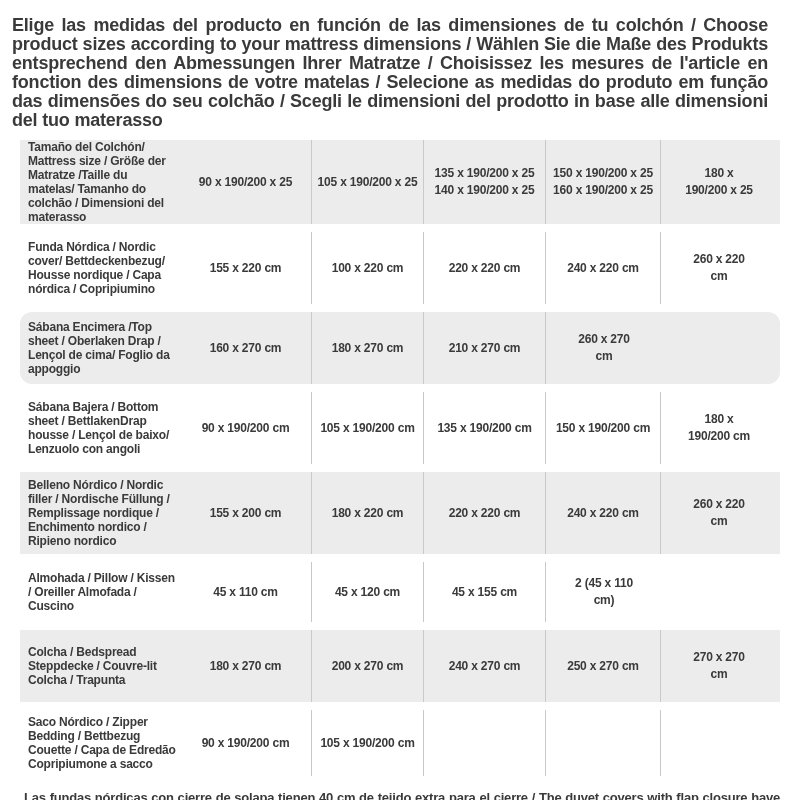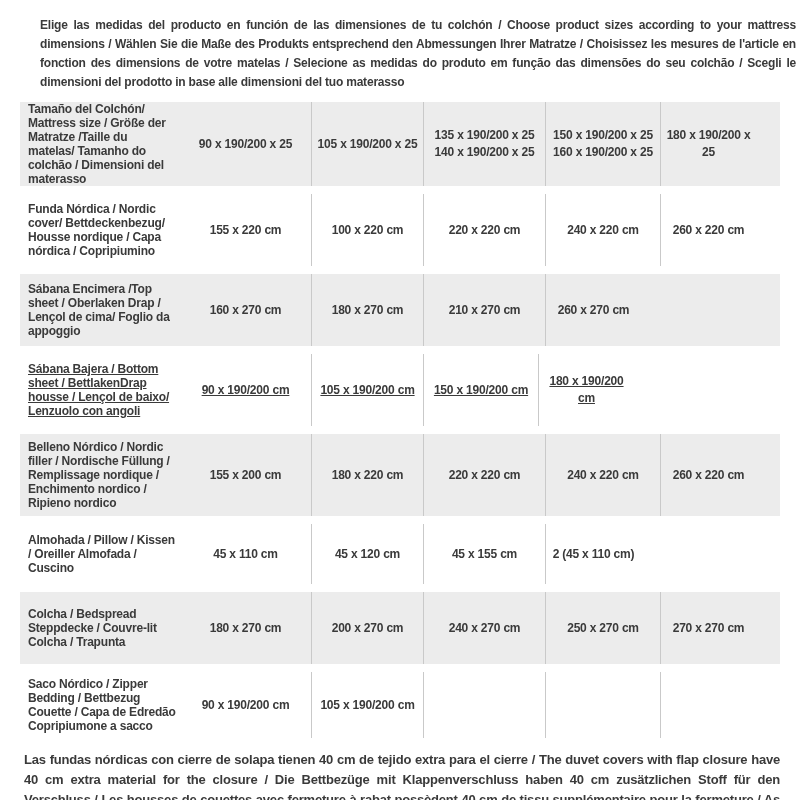--- a/index.html
+++ b/index.html
@@ -8,23 +8,23 @@
     background: #ffffff;
     width: 800px;
     height: 800px;
     font-family: "Liberation Sans", sans-serif;
     color: #3a3a3a;
     -webkit-font-smoothing: antialiased;
   }
   .page { width: 800px; height: 800px; overflow: hidden; }
 
   .intro {
-    margin: 16px 20px 0 40px;
+    margin: 16px 20px 0 12px;
     width: 756px;
-    font-size: 12px;
+    font-size: 18px;
     line-height: 19px;
     font-weight: bold;
     text-align: justify;
     letter-spacing: -0.2px;
   }
 
   .size-table {
     margin: 10px 0 0 20px;
     width: 760px;
     display: flex;
@@ -54,27 +54,27 @@
     line-height: 17px;
     font-weight: bold;
     white-space: pre-line;
     letter-spacing: -0.2px;
     padding: 0 2px;
   }
   .val.c1 { width: 131px; }
   .val.c2 { width: 112px; }
   .val.c3 { width: 122px; }
   .val.c4 { width: 115px; }
-  .val.c5 { width: 96px; }
+  .val.c5 { width: 96px; padding-left: 23px; }
   .val.bl { border-left: 1px solid #c9c9c9; }
 
   .h1 { min-height: 82px; }
   .h2 { min-height: 72px; }
-  .h3 { min-height: 72px; }
-  .h4 { min-height: 72px; text-decoration: underline; }
+  .h3 { min-height: 72px; border-radius: 12px; }
+  .h4 { min-height: 72px; }
   .h5 { min-height: 82px; }
   .h6 { min-height: 60px; }
   .h7 { min-height: 72px; }
   .h8 { min-height: 66px; }
 
   .footnote {
     margin: 12px 20px 0 24px;
     width: 756px;
     font-size: 13px;
     line-height: 20px;
@@ -117,20 +117,21 @@
       <div class="cell val c1">160 x 270 cm</div>
       <div class="cell val c2 bl">180 x 270 cm</div>
       <div class="cell val c3 bl">210 x 270 cm</div>
       <div class="cell val c5 bl">260 x 270 cm</div>
     </div>
 
     <div class="row h4">
       <div class="cell label">Sábana Bajera / Bottom sheet / BettlakenDrap housse / Lençol de baixo/ Lenzuolo con angoli</div>
       <div class="cell val c1">90 x 190/200 cm</div>
       <div class="cell val c2 bl">105 x 190/200 cm</div>
+      <div class="cell val c3 bl">135 x 190/200 cm</div>
       <div class="cell val c4 bl">150 x 190/200 cm</div>
       <div class="cell val c5 bl">180 x 190/200 cm</div>
     </div>
 
     <div class="row gray h5">
       <div class="cell label">Belleno Nórdico / Nordic filler / Nordische Füllung / Remplissage nordique / Enchimento nordico / Ripieno nordico</div>
       <div class="cell val c1">155 x 200 cm</div>
       <div class="cell val c2 bl">180 x 220 cm</div>
       <div class="cell val c3 bl">220 x 220 cm</div>
       <div class="cell val c4 bl">240 x 220 cm</div>

